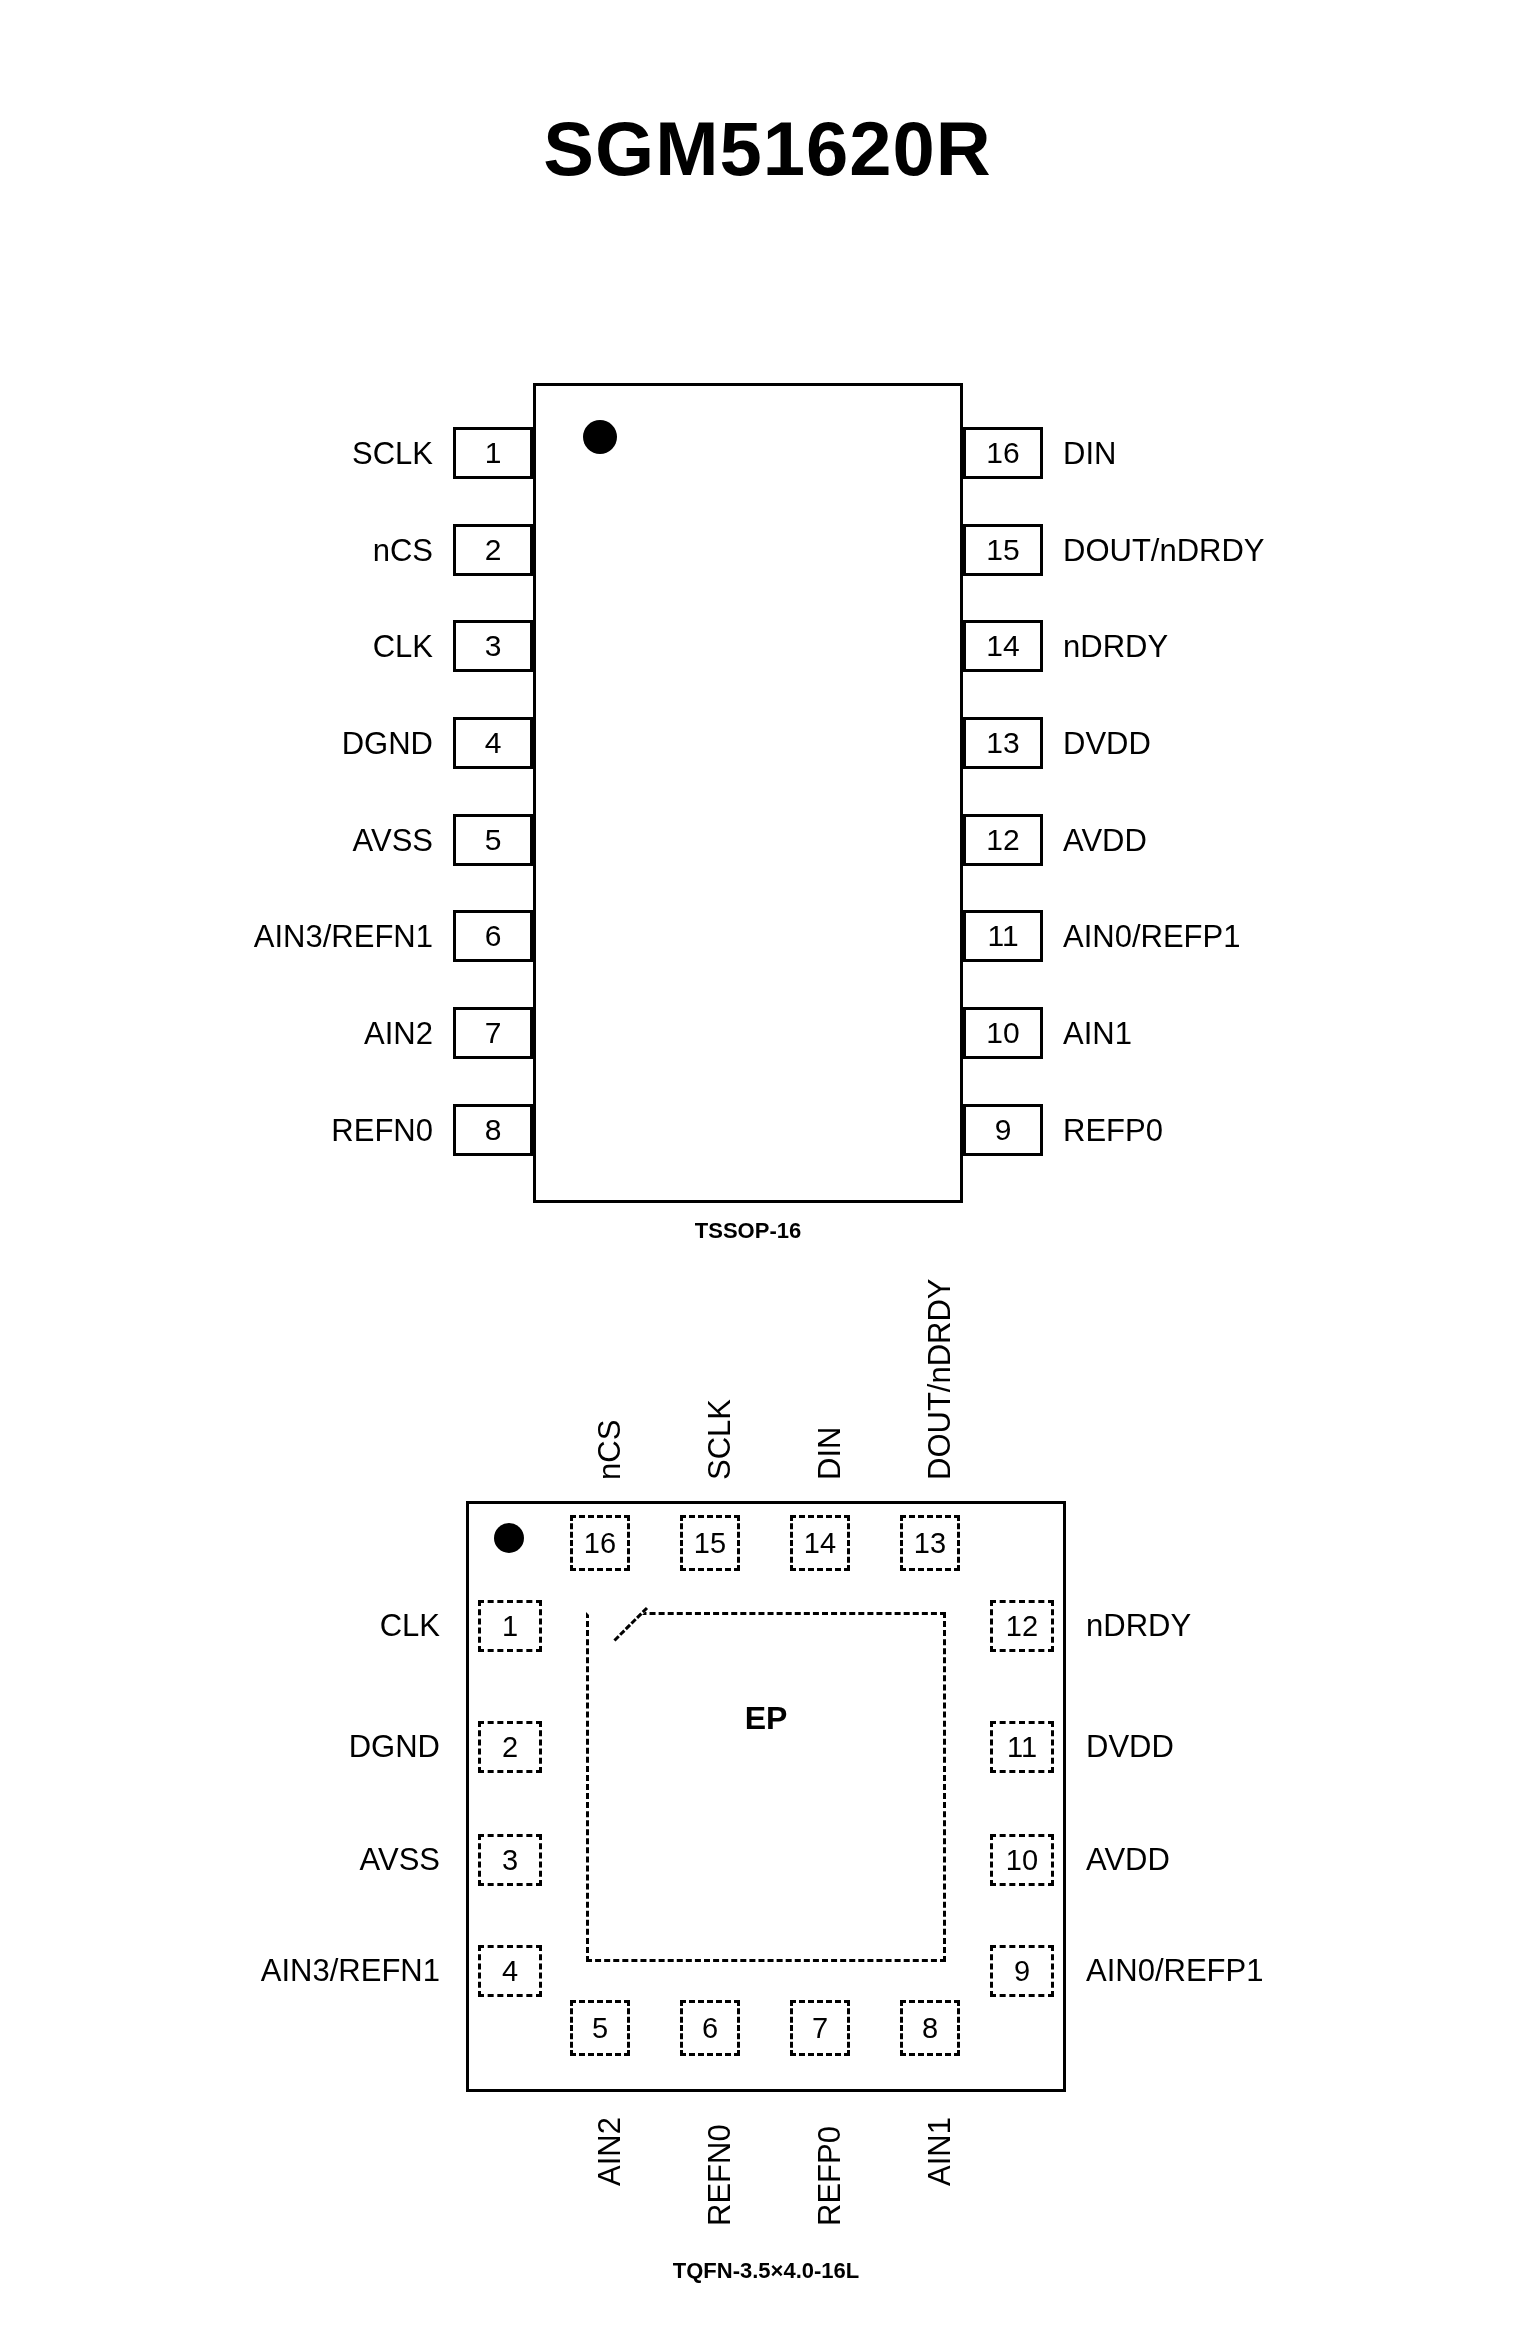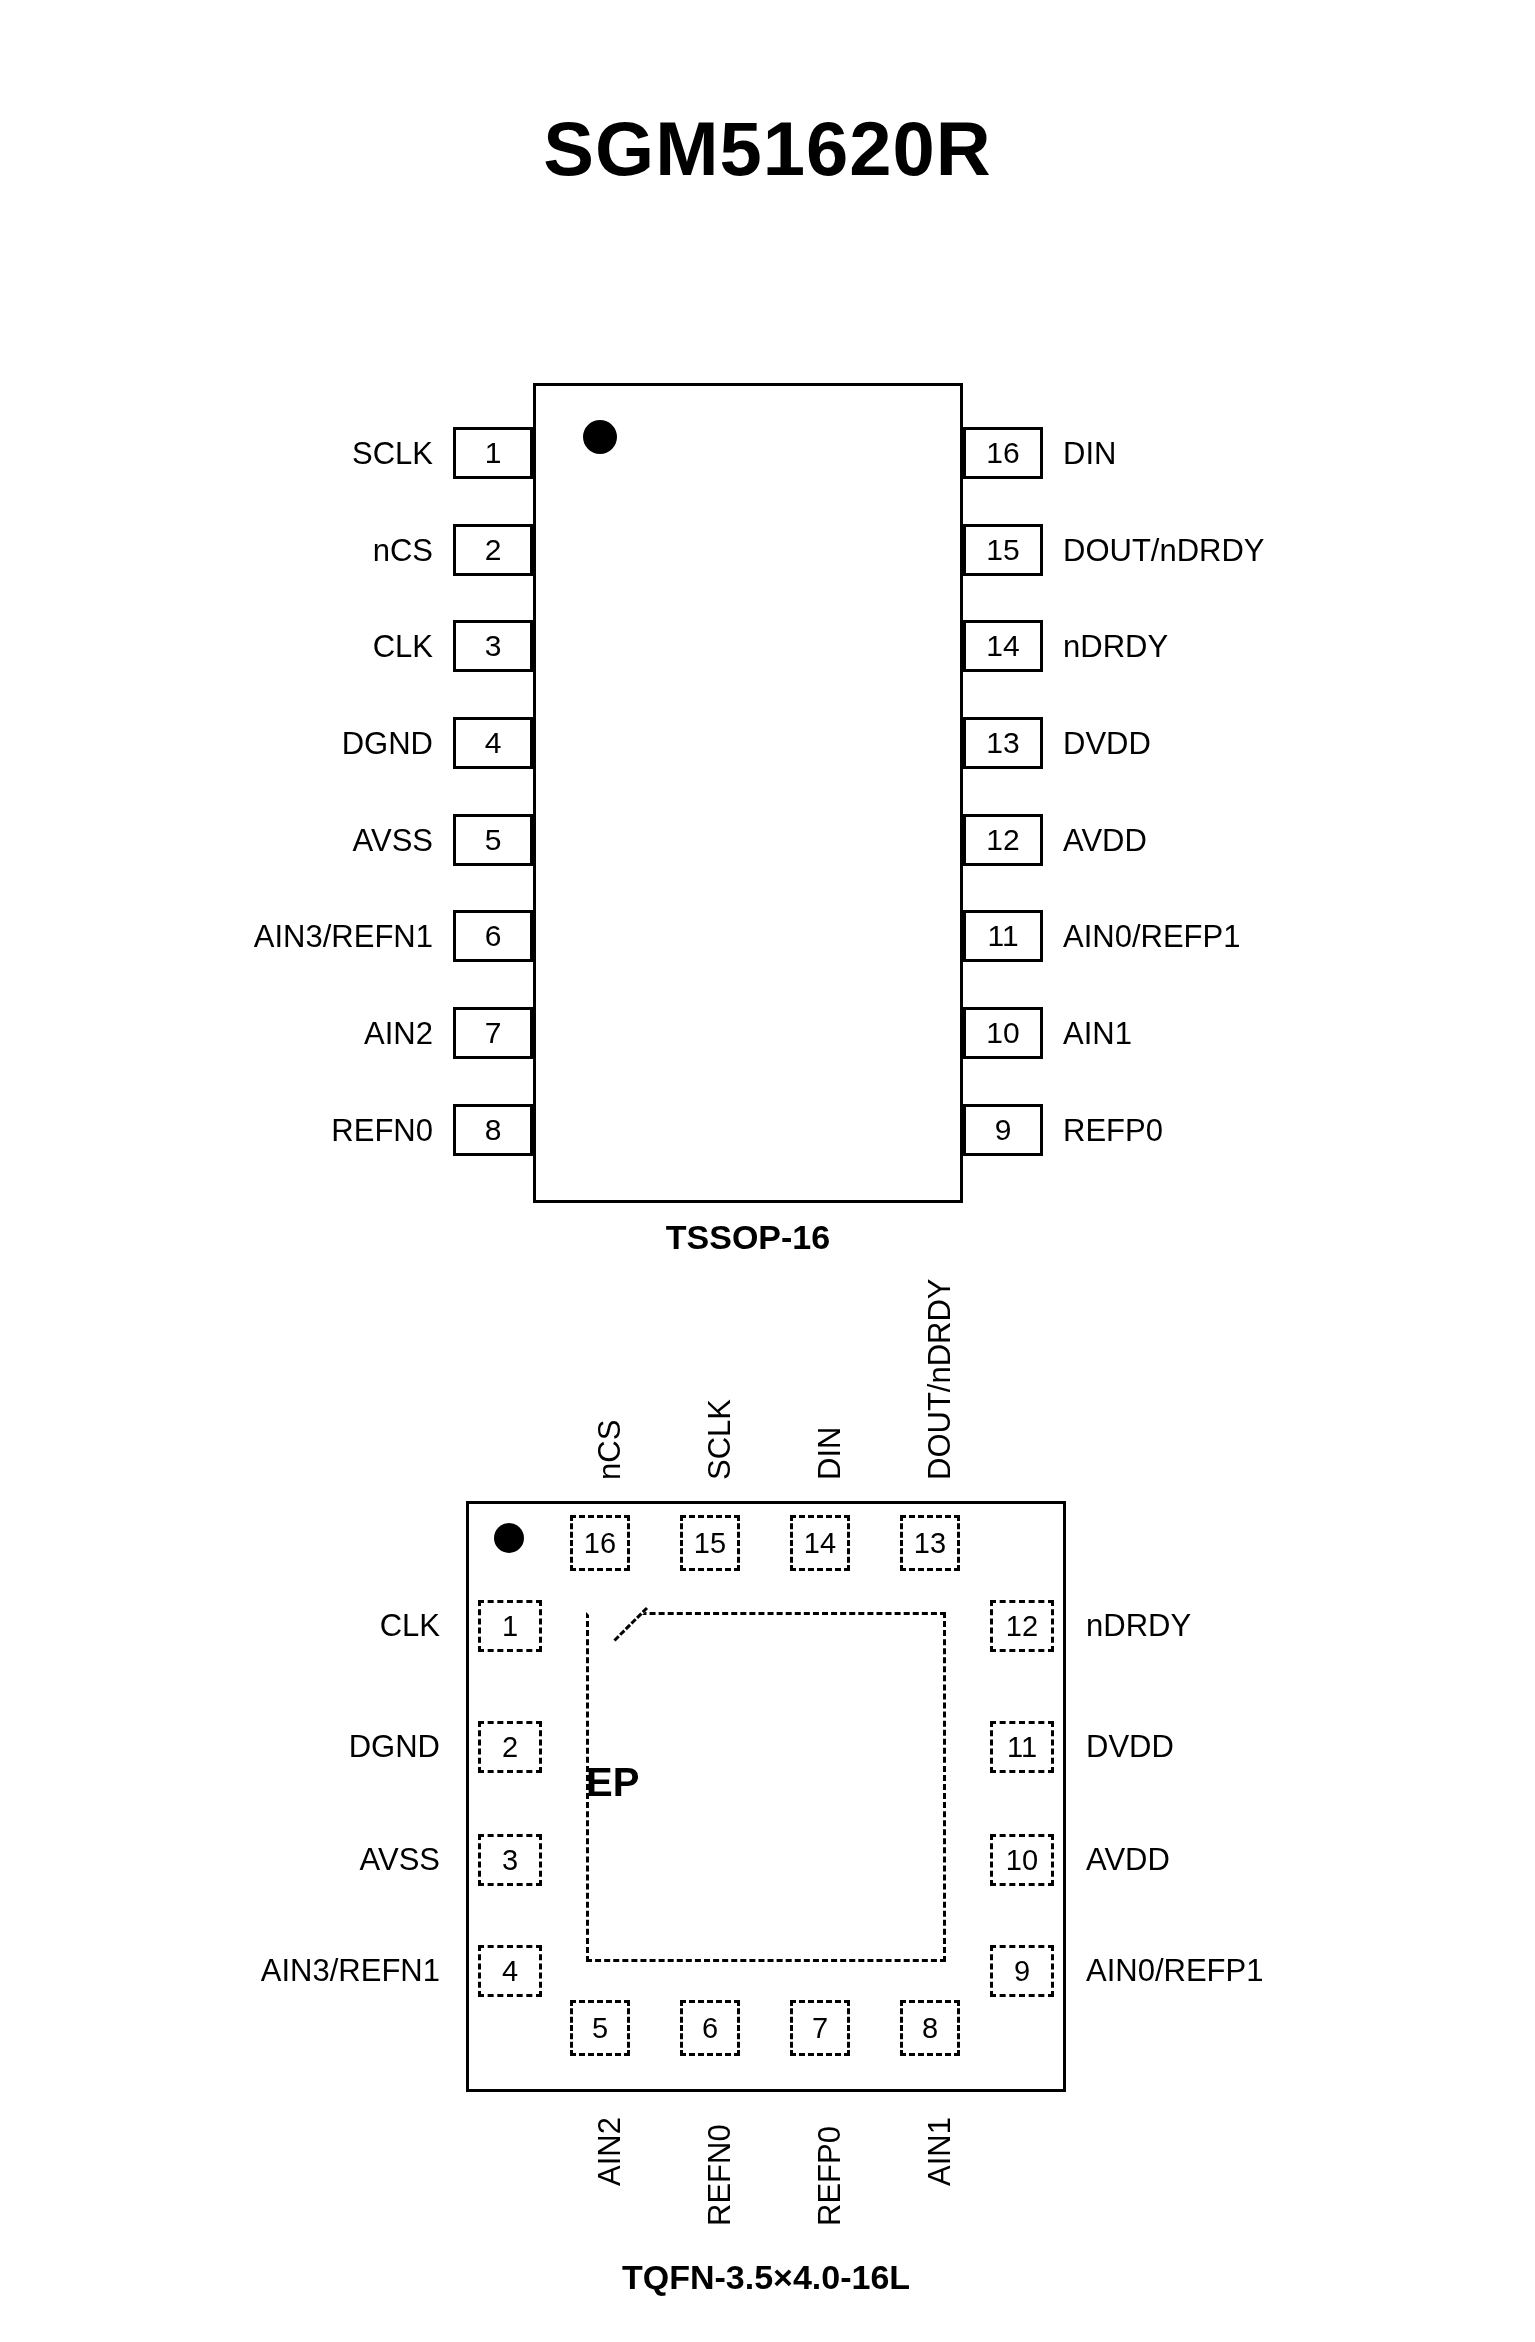--- a/index.html
+++ b/index.html
@@ -24,21 +24,21 @@
     width: 1535px;
     text-align: center;
     font-size: 76px;
     font-weight: bold;
     letter-spacing: 1px;
   }
 
   
   .pkg-caption {
     position: absolute;
-    font-size: 34px;
+    font-size: 22px;
     font-weight: bold;
     text-align: center;
   }
 
   
   #tssop-body {
     position: absolute;
     left: 533px;
     top: 383px;
     width: 430px;
@@ -137,24 +137,24 @@
     height: 46px;
     background: #fff;
     border-bottom: 3px dashed #000;
     transform: rotate(-45deg);
     transform-origin: 0 0;
     box-sizing: border-box;
   }
   #tqfn-ep-text {
     position: absolute;
     left: 586px;
-    top: 1760px;
+    top: 1700px;
     width: 360px;
-    text-align: left;
-    font-size: 40px;
+    text-align: center;
+    font-size: 32px;
     font-weight: bold;
   }
   .tqfn-pin {
     position: absolute;
     box-sizing: border-box;
     border: 3px dashed #000;
     background: #fff;
     font-size: 29px;
     line-height: 1;
     display: flex;

